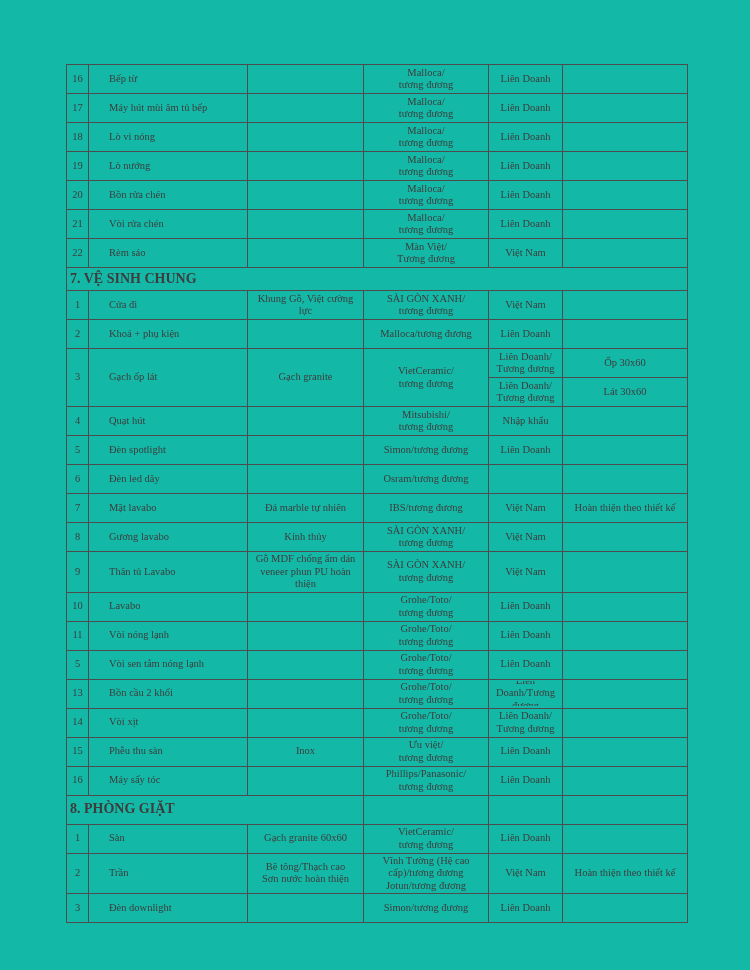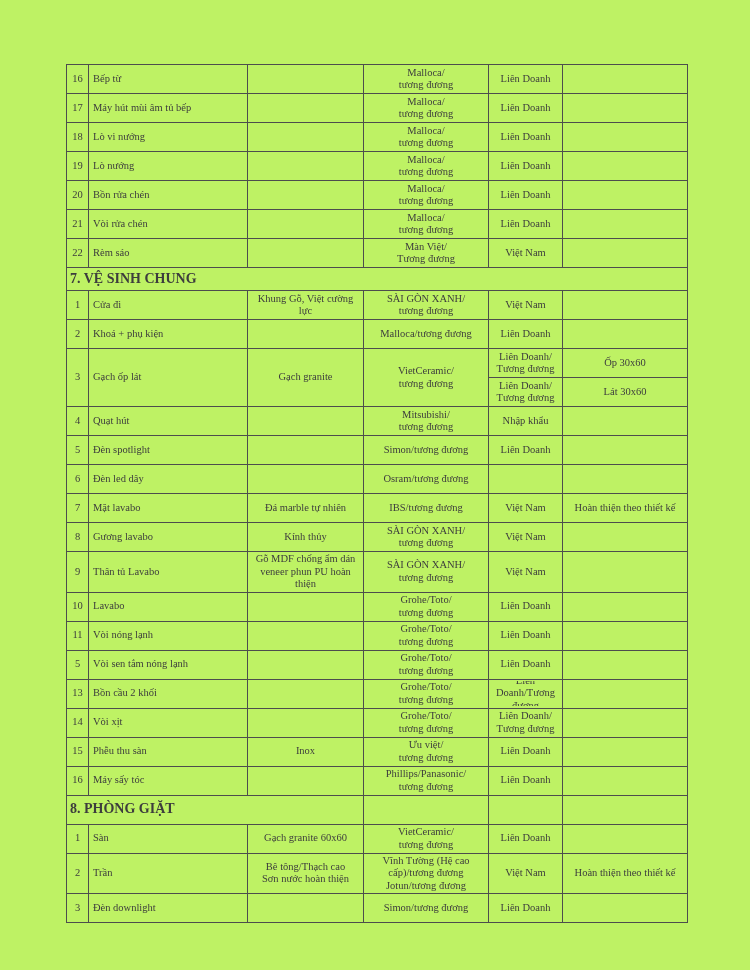--- a/index.html
+++ b/index.html
@@ -10,21 +10,21 @@
   body {
     width: 750px;
     height: 970px;
     font-family: "Liberation Serif", serif;
     position: relative;
   }
   .sheet {
     position: relative;
     width: 750px;
     height: 970px;
-    background: #bef264;
+    background: #14b8a6;
     overflow: hidden;
   }
   table.spec {
     position: absolute;
     left: 66px;
     top: 64px;
     width: 621px;
     border-collapse: collapse;
     table-layout: fixed;
   }
@@ -34,21 +34,21 @@
     font-size: 10.5px;
     line-height: 12.5px;
     vertical-align: middle;
     text-align: center;
     padding: 1px 2px;
     height: 26px;
     overflow: hidden;
     white-space: pre-line;
   }
   table.spec td.c-no   { text-align: center; }
-  table.spec td.c-name { text-align: left; padding-left: 4px; }
+  table.spec td.c-name { text-align: left; padding-left: 20px; }
   table.spec td.c-spec, table.spec td.c-brand,
   table.spec td.c-origin, table.spec td.c-note { text-align: center; }
   table.spec td.section-title {
     font-weight: bold;
     text-align: left;
     padding-left: 3px;
     font-size: 14px;
     height: 20px;
   }
   .cellbox {
@@ -90,21 +90,21 @@
           <td class="c-no"><div class="cellbox">17</div></td>
           <td class="c-name"><div class="cellbox">Máy hút mùi âm tủ bếp</div></td>
           <td class="c-spec"><div class="cellbox"></div></td>
           <td class="c-brand"><div class="cellbox">Malloca/
 tương đương</div></td>
           <td class="c-origin"><div class="cellbox">Liên Doanh</div></td>
           <td class="c-note"><div class="cellbox"></div></td>
         </tr>
         <tr>
           <td class="c-no"><div class="cellbox">18</div></td>
-          <td class="c-name"><div class="cellbox">Lò vi nướng</div></td>
+          <td class="c-name"><div class="cellbox">Lò vi nóng</div></td>
           <td class="c-spec"><div class="cellbox"></div></td>
           <td class="c-brand"><div class="cellbox">Malloca/
 tương đương</div></td>
           <td class="c-origin"><div class="cellbox">Liên Doanh</div></td>
           <td class="c-note"><div class="cellbox"></div></td>
         </tr>
         <tr>
           <td class="c-no"><div class="cellbox">19</div></td>
           <td class="c-name"><div class="cellbox">Lò nướng</div></td>
           <td class="c-spec"><div class="cellbox"></div></td>

